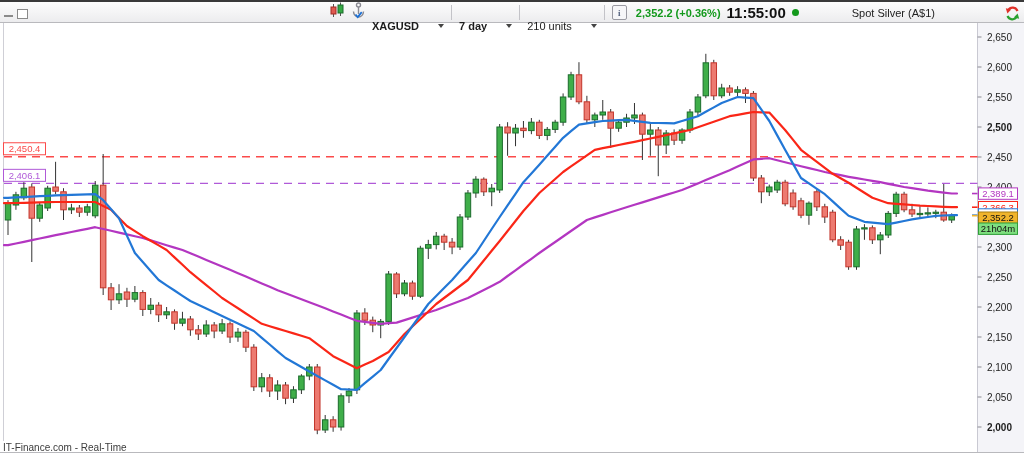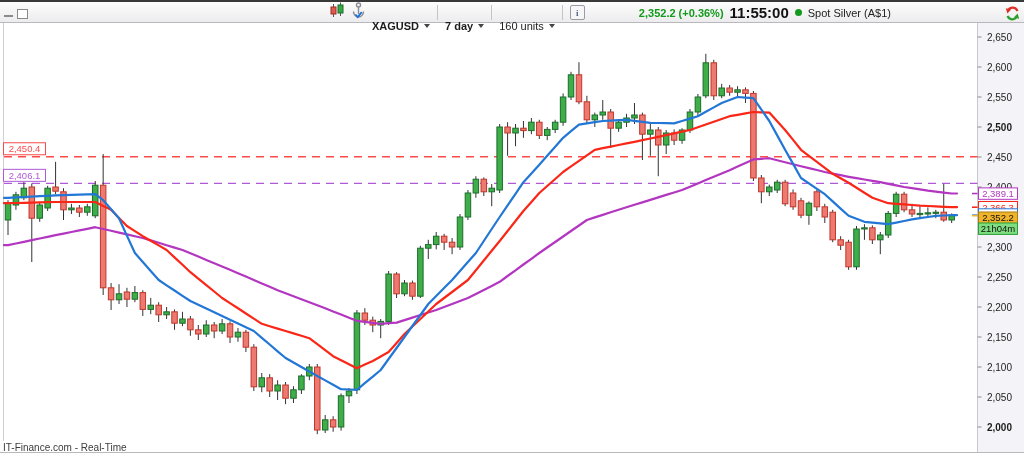--- a/index.html
+++ b/index.html
@@ -6,31 +6,31 @@
   #app{position:relative;width:1024px;height:457px;background:#ffffff;overflow:hidden;
        font-family:"Liberation Sans", sans-serif; -webkit-font-smoothing:antialiased;}
   
   #titlebar{position:absolute;left:0;top:0;width:1024px;height:23px;box-sizing:border-box;
     background:linear-gradient(#fdfdfd,#ececee);border-top:2px solid #3a3a3a;border-bottom:1px solid #b9b9bd;z-index:5;}
   .winctl{position:absolute;top:7px;width:9px;height:8px;}
   #min-ctl{left:4px;border-bottom:2px solid #8a8a8a;height:6px;}
   #restore-ctl{left:17px;border:1px solid #8a8a8a;background:#fff;}
   #tb-items{position:absolute;left:330px;top:0;height:21px;display:flex;align-items:center;gap:7px;}
   .tb-sep{width:1px;height:15px;background:#c3c3c8;}
-  .tb-drop{display:flex;align-items:center;gap:5px;cursor:pointer;margin-top:27px;}
+  .tb-drop{display:flex;align-items:center;gap:19px;cursor:pointer;margin-top:27px;}
   .tb-label{font-size:11px;color:#1c1c1c;}
   .bold{font-weight:bold;}
   .caret{width:0;height:0;border-left:3.5px solid transparent;border-right:3.5px solid transparent;border-top:4px solid #444;}
   #info-btn{width:13px;height:13px;border:1px solid #9a9aa2;border-radius:2px;background:#f6f6f8;color:#55637f;
     font-size:9px;font-weight:bold;display:flex;align-items:center;justify-content:center;font-family:"Liberation Serif",serif;cursor:pointer;}
   #quote{display:flex;align-items:center;gap:6px;margin-left:2px;}
-  #quote-price{font-size:11px;font-weight:bold;margin-left:45px;}
+  #quote-price{font-size:11px;font-weight:bold;}
   #quote-time{font-size:15px;font-weight:bold;color:#111;}
   .dot{width:7px;height:7px;border-radius:50%;}
-  #quote-name{font-size:11px;color:#222;}
+  #quote-name{font-size:11px;color:#222;margin-left:47px;}
   #refresh-btn{position:absolute;right:3px;top:3px;width:17px;height:17px;cursor:pointer;}
   
   #chart-svg{position:absolute;left:0;top:0;}
   
   #footer{position:absolute;left:0;top:441px;width:1024px;height:11px;border-bottom:1px solid #b9b9bd;z-index:4;}
   #footer-text{position:absolute;left:3px;top:1px;font-size:10px;color:#3c3c3c;white-space:nowrap;}
 </style>
 </head>
 <body>
 
@@ -61,21 +61,21 @@
         <span class="tb-label bold">XAGUSD</span>
         <span class="caret"></span>
       </span>
       <span class="tb-sep"></span>
       <span class="tb-drop">
         <span class="tb-label bold">7 day</span>
         <span class="caret"></span>
       </span>
       <span class="tb-sep"></span>
       <span class="tb-drop">
-        <span class="tb-label">160 units</span>
+        <span class="tb-label">210 units</span>
         <span class="caret"></span>
       </span>
       <span class="tb-sep"></span>
       <span id="info-btn">i</span>
       <span id="quote">
         <span id="quote-price" style="color: rgb(19, 153, 28);">2,352.2 (+0.36%)</span>
         <span id="quote-time">11:55:00</span>
         <span class="dot" id="quote-dot" style="background: rgb(19, 153, 28);"></span>
         <span id="quote-name">Spot Silver (A$1)</span>
       </span>

